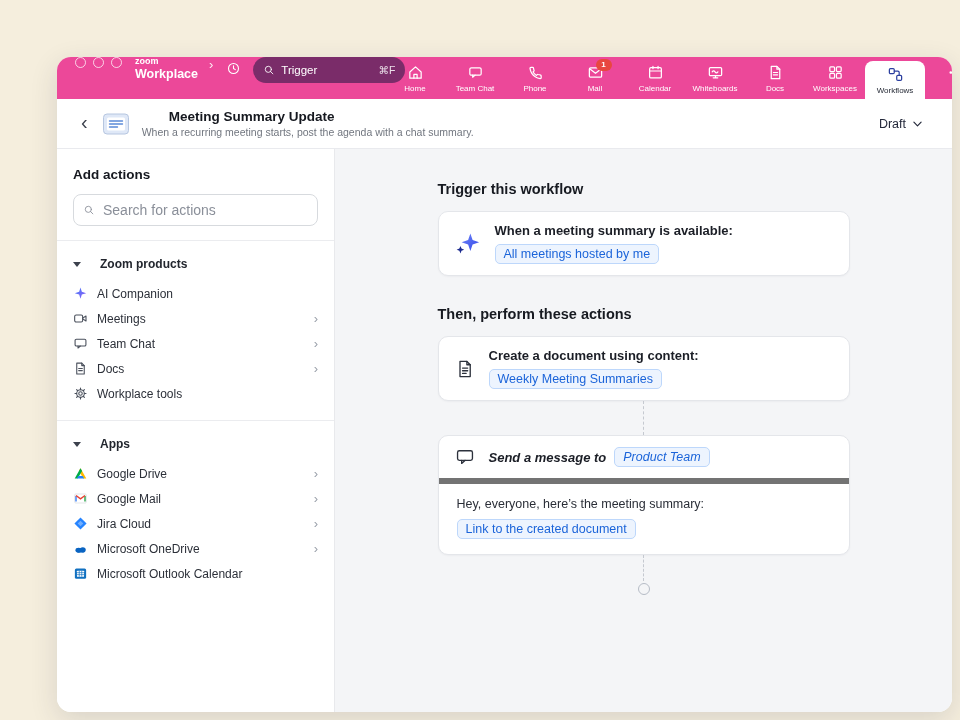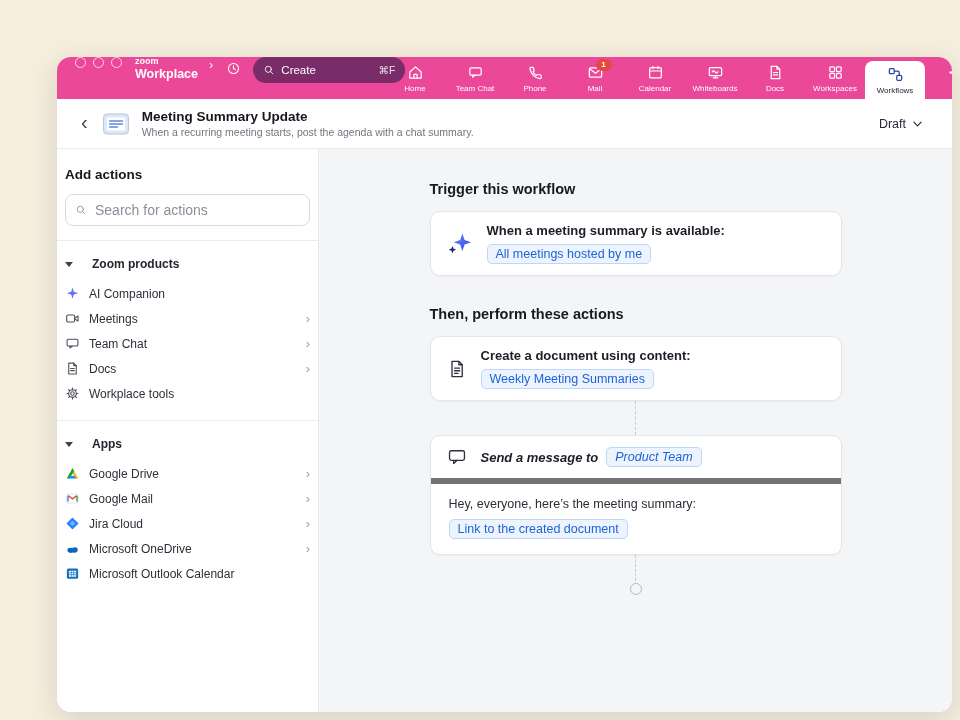--- a/index.html
+++ b/index.html
@@ -25,28 +25,28 @@
   .nav-item.active{background:#fff;color:#1f2430;margin-top:4px;border-radius:8px 8px 0 0;}
   .nav-item.active .nav-ic{color:#2b3f9f;}
   .ic-wrap{position:relative;display:flex;}
   .badge{position:absolute;top:-5px;right:-8px;background:#e8473f;color:#fff;font-size:8px;font-weight:700;min-width:12px;height:12px;border-radius:7px;display:flex;align-items:center;justify-content:center;padding:0 2px;}
   .ics{fill:none;stroke:currentColor;stroke-width:1.3;stroke-linecap:round;stroke-linejoin:round;}
 
   
   .wf-header{flex:0 0 49px;background:#fff;border-bottom:1px solid #e9eaee;display:flex;align-items:center;padding:0 22px;gap:12px;}
   .back-btn{font-size:20px;color:#3c414d;cursor:pointer;line-height:1;padding:0 2px 3px;}
   .header-icon svg{width:28px;height:24px;display:block;}
-  .h-title{font-size:13.5px;font-weight:700;color:#15181f;}
+  .h-title{font-size:13.5px;font-weight:700;color:#15181f;margin-left:27px;}
   .h-sub{font-size:10.5px;color:#71767f;margin-top:2px;}
   .draft-btn{margin-left:auto;display:flex;align-items:center;gap:7px;font-size:12.5px;color:#23283a;cursor:pointer;padding:6px 8px;border-radius:8px;}
   .draft-btn svg{width:9px;height:6px;}
 
   
   .body-row{flex:1;display:flex;min-height:0;}
-  .sidebar{flex:0 0 245px;background:#fff;border-right:1px solid #e8e9ec;padding:14px 8px 0;overflow:hidden;}
+  .sidebar{flex:0 0 245px;background:#fff;border-right:1px solid #e8e9ec;padding:14px 16px 0;overflow:hidden;}
   .sb-title{font-size:13.5px;font-weight:700;color:#15181f;margin:4px 0 12px;}
   .action-search{height:30px;border:1px solid #d7dade;border-radius:8px;display:flex;align-items:center;gap:6px;padding:0 9px;color:#8a8f99;}
   .action-search svg{width:12px;height:12px;flex:0 0 auto;}
   .action-search input{border:none;outline:none;background:transparent;font-size:14px;width:100%;font-family:Liberation Sans, sans-serif;color:#6d28d9;}
   .action-search input::placeholder{color:#8a8f99;}
   .sb-divider{height:1px;background:#ebecef;margin:14px -16px 0;}
   .section-header{display:flex;align-items:center;gap:19px;font-size:12px;font-weight:700;color:#22262e;margin:16px 0 10px;cursor:pointer;}
   .tri{width:0;height:0;border-left:4px solid transparent;border-right:4px solid transparent;border-top:5px solid #3c414d;}
   .side-item{display:flex;align-items:center;gap:9px;height:25px;font-size:12px;color:#2c3039;cursor:pointer;}
   .side-item .app-ic{width:15px;height:15px;display:flex;color:#4a505c;}
@@ -93,21 +93,21 @@
       <svg viewBox="0 0 18 18" class="ics">
           <circle cx="9" cy="9" r="6"></circle>
           <path d="M9 5.8V9l2.2 1.4"></path>
         </svg>
     </span>
     <div class="search-pill">
       <svg viewBox="0 0 18 18" class="ics">
           <circle cx="8" cy="8" r="4.6"></circle>
           <path d="m11.4 11.4 3.4 3.4"></path>
         </svg>
-      <span>Create</span>
+      <span>Trigger</span>
       <span class="search-shortcut">⌘F</span>
     </div>
 
     <div class="nav-items">
       <div class="nav-item">
         <svg viewBox="0 0 18 18" class="ics nav-ic">
             <path d="M3 8.4 9 3l6 5.4V15H3z"></path>
             <path d="M7.3 15v-4h3.4v4"></path>
           </svg>
         <span>Home</span>

